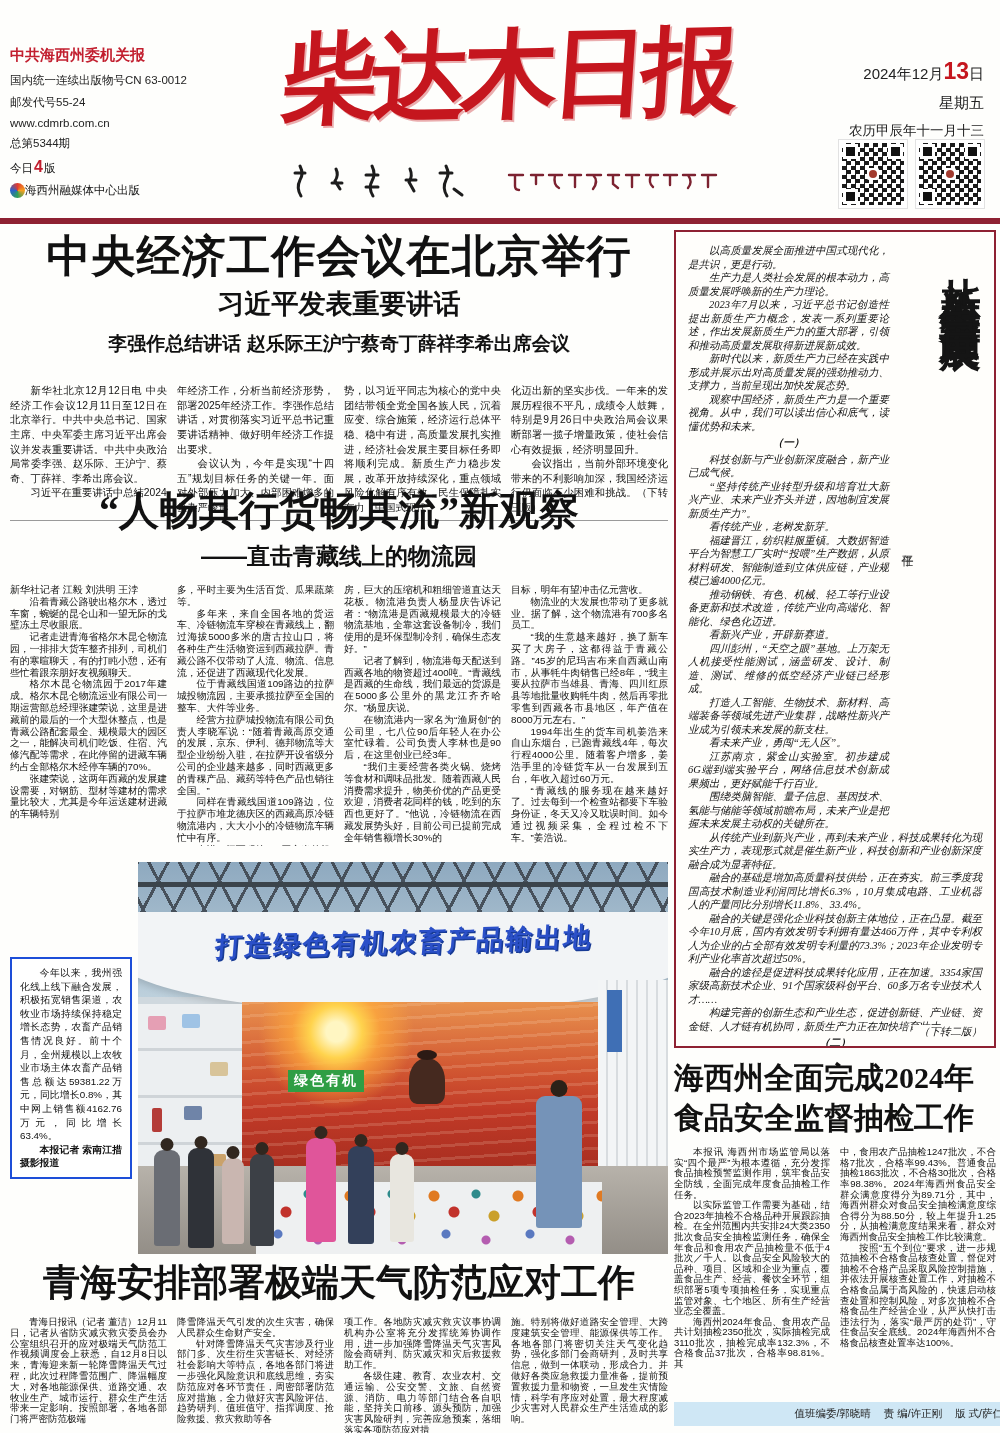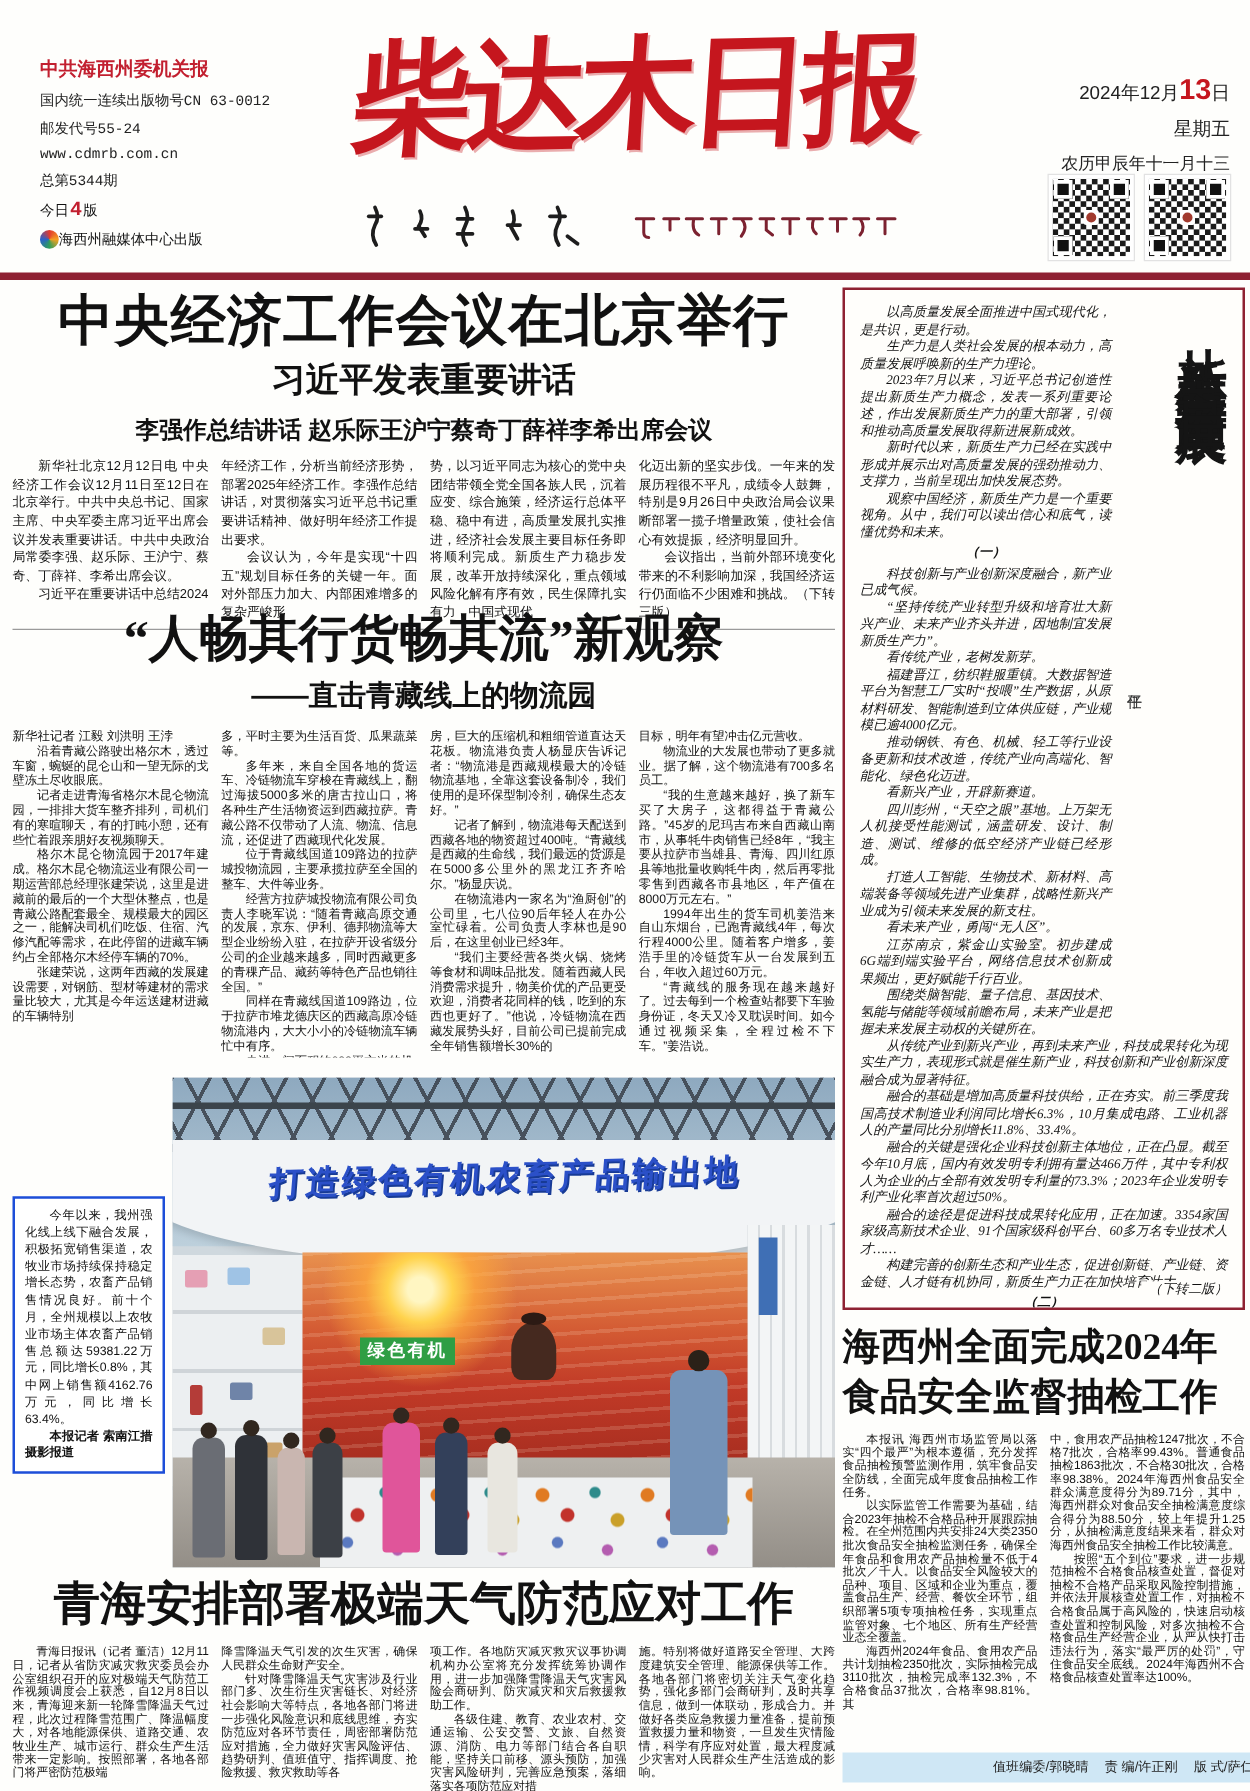--- a/index.html
+++ b/index.html
@@ -1,19 +1,19 @@
 <!DOCTYPE html>
 <html><head>
 <meta charset="utf-8">
 <style>
   html,body{margin:0;padding:0;background:#e9e9e6;}
   .page{position:relative;width:1000px;height:1433px;margin:0 auto;background:#fefefc;overflow:hidden;
         font-family:"Liberation Sans",sans-serif;color:#111;}
   
-  .mast-left{position:absolute;left:32px;top:46px;width:235px;font-family:Liberation Mono, monospace;}
+  .mast-left{position:absolute;left:10px;top:46px;width:235px;}
   .mast-agency{color:#c21f2f;font-weight:bold;font-size:15px;margin-bottom:8px;}
   .mast-line{font-size:11.5px;color:#222;margin-bottom:7px;}
   .mast-today{font-size:11.5px;margin-bottom:7px;}
   .mast-today .big4{color:#c21f2f;font-weight:bold;font-size:16px;padding:0 1px;}
   .mast-pub{font-size:11.5px;display:flex;align-items:center;gap:0;}
   .pub-logo{width:15px;height:15px;border-radius:50%;background:conic-gradient(#e23a2e,#f5a020,#2f9e5b,#2b62c9,#e23a2e);flex:0 0 auto;}
   .paper-title{position:absolute;left:252px;top:22px;width:510px;text-align:center;
      font-family:"Liberation Serif","DejaVu Serif",serif;font-weight:900;color:#c5161e;
      font-size:96px;line-height:1.1;letter-spacing:-6px;transform:skewX(-5deg) rotate(-1.2deg);
      text-shadow:2px 2px 0 rgba(197,22,30,.35);white-space:nowrap;}
@@ -37,21 +37,21 @@
   .col{flex:1;min-width:0;}
   .col p{margin:0;text-indent:2em;}
   .cont p:first-child{text-indent:0;}
   
   .left-main{position:absolute;left:10px;top:228px;width:658px;height:1205px;}
   .cec{position:absolute;left:0;top:4px;width:658px;}
   .cec-h1{font-family:"Liberation Serif","DejaVu Serif",serif;font-weight:900;font-size:44px;line-height:1.12;
           text-align:center;letter-spacing:1px;}
   .cec-h2{font-family:"Liberation Serif","DejaVu Serif",serif;font-weight:bold;font-size:27px;text-align:center;margin-top:5px;}
   .cec-h3{font-weight:bold;font-size:19px;text-align:center;margin-top:9px;}
-  .cec-body{margin-top:10px;height:128px;font-size:10.3px;line-height:14.6px;}
+  .cec-body{margin-top:27px;height:128px;font-size:10.3px;line-height:14.6px;}
   .cec-rule{border-bottom:1px solid #9a9a9a;margin-top:8px;}
   .log{position:absolute;left:0;top:260px;width:658px;}
   .log-h1{font-family:"Liberation Serif","DejaVu Serif",serif;font-weight:900;font-size:40px;text-align:center;line-height:1.15;}
   .log-h2{font-weight:bold;font-size:23px;text-align:center;margin-top:7px;}
   .log-body{margin-top:12px;height:262px;font-size:9.8px;line-height:11.8px;}
   .byline{font-weight:normal;margin:0 0 6px 0;font-size:10px;}
   .photo-row{position:absolute;left:0;top:634px;width:658px;height:392px;}
   .caption-box{position:absolute;left:0;top:95px;width:122px;box-sizing:border-box;border:2px solid #1d4ed8;
       padding:7px 8px;font-size:9.8px;line-height:13.6px;text-align:justify;background:#fff;}
   .caption-box p{margin:0;text-indent:2em;}

